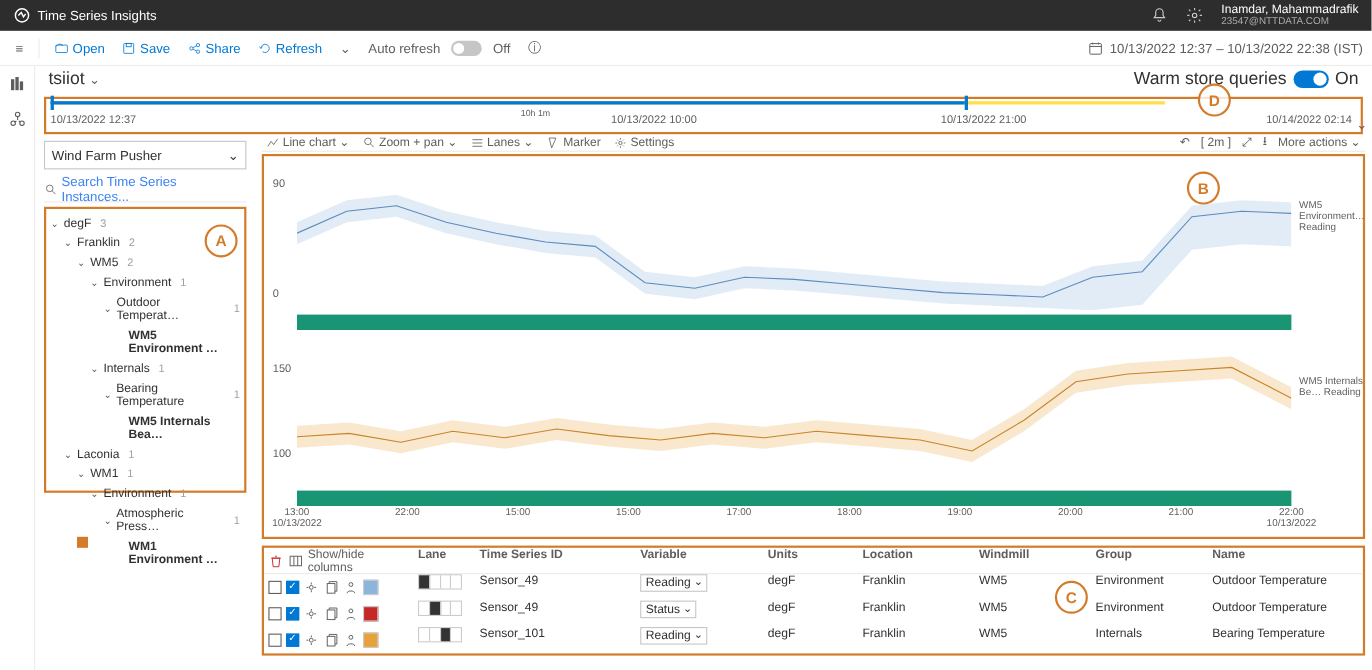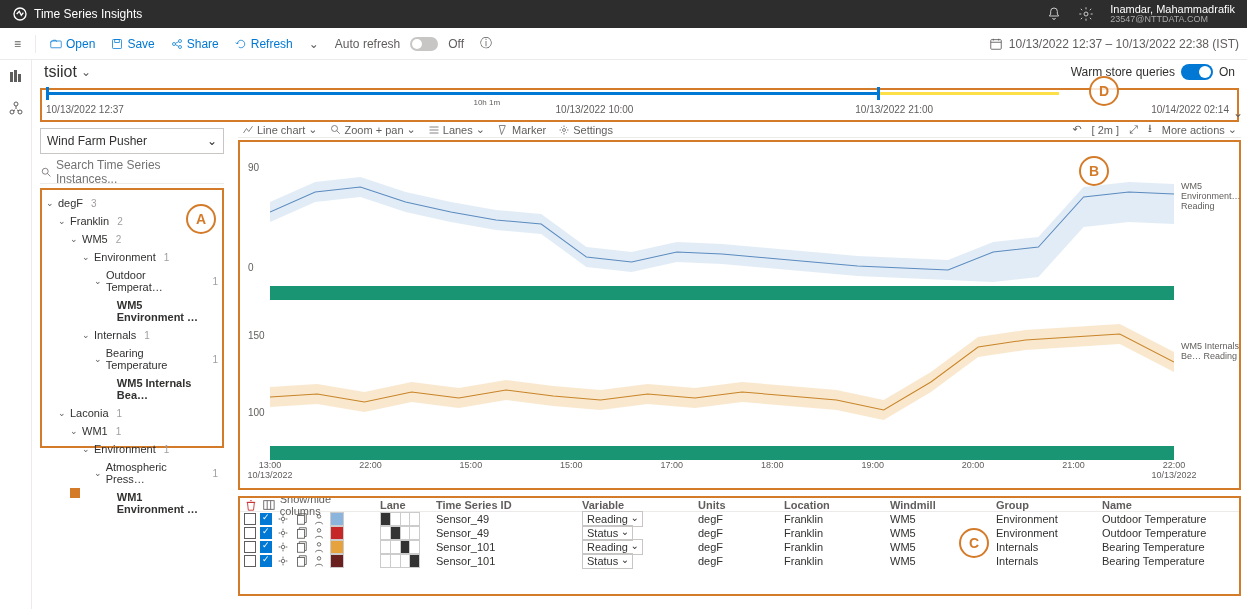--- a/index.html
+++ b/index.html
@@ -21,21 +21,21 @@
 .toggle-pill { width: 28px; height: 14px; border-radius: 7px; background: #c8c6c4; position: relative; }
 .toggle-pill::after { content: ''; position: absolute; width: 10px; height: 10px; border-radius: 50%; background: #fff; top: 2px; left: 2px; }
 
 .sidebar-rail { position: absolute; left: 0; top: 60px; width: 32px; height: calc(100% - 60px); border-right: 1px solid #edebe9; display: flex; flex-direction: column; align-items: center; padding-top: 8px; gap: 16px; }
 .rail-icon { width: 16px; height: 16px; color: #605e5c; }
 
 .content { position: absolute; left: 32px; top: 60px; right: 0; bottom: 0; }
 
 .env-row { height: 24px; display: flex; align-items: center; padding: 0 12px; }
 .env-name { font-size: 16px; font-weight: 400; }
-.env-right { margin-left: auto; display: flex; align-items: center; gap: 6px; font-size: 12px; }
+.env-right { margin-left: auto; display: flex; align-items: center; gap: 6px; font-size: 16px; }
 .toggle-on { width: 32px; height: 16px; border-radius: 8px; background: #0078d4; position: relative; }
 .toggle-on::after { content: ''; position: absolute; width: 12px; height: 12px; border-radius: 50%; background: #fff; top: 2px; right: 2px; }
 
 .timeline-wrap { position: relative; margin: 4px 8px 0 8px; height: 34px; }
 .timeline-border { position: absolute; inset: 0; border: 2px solid #d47b2a; }
 .time-slider { position: absolute; left: 6px; right: 180px; top: 4px; height: 3px; background: #fde047; }
 .time-slider-fill { position: absolute; left: 0; width: 82%; height: 100%; background: #0078d4; }
 .time-handle { position: absolute; top: -5px; width: 3px; height: 13px; background: #0078d4; }
 .time-label { position: absolute; top: 6px; font-size: 8px; color: #605e5c; background: rgba(255,255,255,0.9); padding: 0 2px; }
 .time-tick { position: absolute; top: 16px; font-size: 10px; color: #605e5c; }
@@ -62,21 +62,21 @@
 .chart-pane { position: absolute; left: 30px; right: 65px; }
 .y-tick { position: absolute; left: -22px; font-size: 10px; color: #605e5c; }
 .chart-path { stroke-width: 1; fill: none; }
 .chart-band { opacity: 0.25; }
 .green-bar { position: absolute; left: 30px; right: 65px; height: 14px; background: #1a9574; }
 .series-label { position: absolute; right: -2px; font-size: 9px; color: #605e5c; width: 60px; line-height: 1.1; }
 .x-axis { position: absolute; bottom: 8px; left: 30px; right: 65px; height: 20px; font-size: 9px; color: #605e5c; }
 .x-tick { position: absolute; text-align: center; transform: translateX(-50%); }
 
 .table-box { border: 2px solid #d47b2a; margin-top: 6px; height: 100px; overflow: hidden; font-size: 11px; position: relative; }
-.table-head, .table-row { display: flex; align-items: center; height: 14px; padding: 0 4px; gap: 6px; }
+.table-head, .table-row { display: flex; height: 24px; padding: 0 4px; gap: 6px; }
 .table-head { font-weight: 600; color: #605e5c; border-bottom: 1px solid #edebe9; }
 .col-icons { width: 130px; display: flex; gap: 4px; align-items: center; }
 .col-lane { width: 50px; }
 .col-tsid { width: 140px; }
 .col-var { width: 110px; }
 .col-units { width: 80px; }
 .col-loc { width: 100px; }
 .col-wm { width: 100px; }
 .col-grp { width: 100px; }
 .col-name { flex: 1; }
@@ -213,21 +213,21 @@
     <div class="left-panel">
       <div class="hier-select">
         <span>Wind Farm Pusher</span>
           <span>⌄</span>
       </div>
       <div class="search-row">
         <svg width="12" height="12" viewBox="0 0 16 16">
             <circle cx="7" cy="7" r="4" fill="none" stroke="#605e5c"></circle>
             <path d="M10 10l4 4" stroke="#605e5c"></path>
           </svg>
-        <span style="color:#737373">Search Time Series Instances...</span>
+        <span style="color:#3b82f6">Search Time Series Instances...</span>
       </div>
       <div class="tree-box" id="tree-container">
         <div class="orange-ring" style="right:6px;top:14px">A</div>
       <div class="tree-node ind-0">
             <span class="chev">⌄</span>
             <span>degF</span>
             <span class="cnt">3</span>
           </div>
           <div class="tree-node ind-1">
             <span class="chev">⌄</span>

